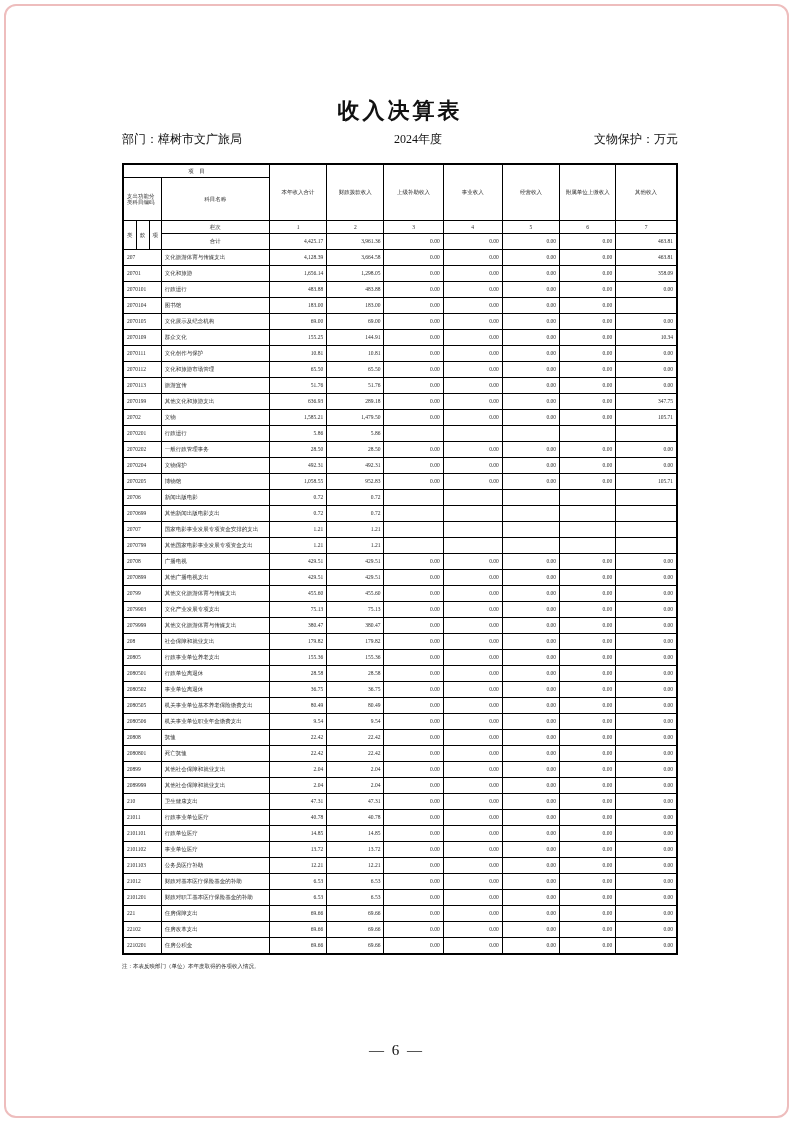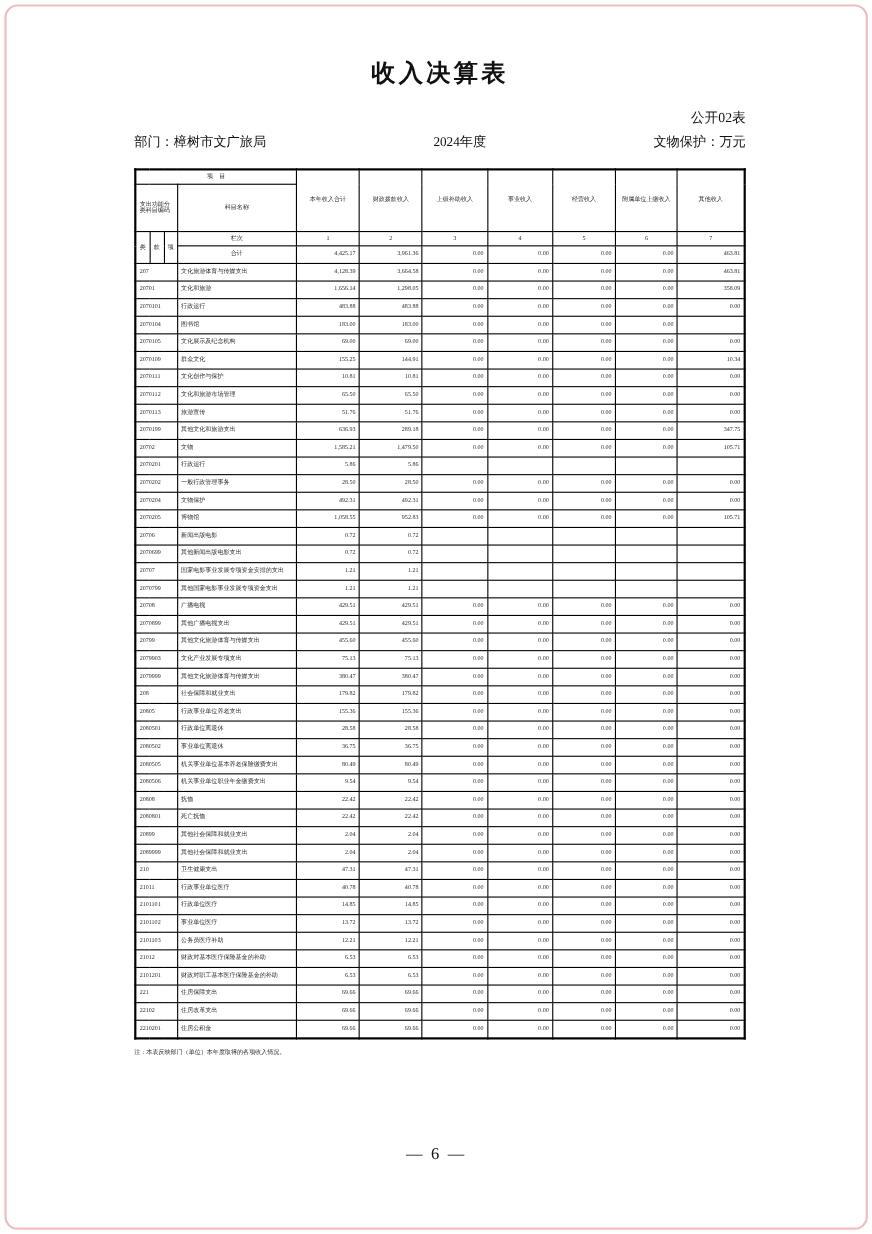--- a/index.html
+++ b/index.html
@@ -8,21 +8,21 @@
     font-family:"Liberation Serif", serif;color:#222;
   }
   .frame{
     position:absolute;inset:4px;border:2px solid #eebdbd;border-radius:12px;
     pointer-events:none;
   }
   .content{margin-left:122px;width:556px;}
   .doc-title{
     font-family:"Liberation Sans", sans-serif;
     font-size:22px;font-weight:bold;text-align:center;
-    letter-spacing:3px;margin:0;padding-top:52px;color:#111;
+    letter-spacing:3px;margin:0;padding-top:96px;color:#111;
   }
   .code-line{text-align:right;font-size:12.5px;margin-top:17px;color:#111;}
   .meta{
     display:flex;justify-content:space-between;align-items:baseline;
     font-size:12px;margin-top:5px;margin-bottom:15px;color:#111;
   }
   table.rev{
     width:556px;border-collapse:collapse;table-layout:fixed;
     border:2px solid #000;
   }
@@ -48,21 +48,20 @@
     font-size:15px;letter-spacing:2px;color:#111;
   }
 </style>
 </head>
 <body>
 
 <div class="frame"></div>
 
 <div class="content">
   <h1 class="doc-title">收入决算表</h1>
-  <div class="code-line">公开02表</div>
   <div class="meta">
     <span>部门：樟树市文广旅局</span>
     <span>2024年度</span>
     <span>文物保护：万元</span>
   </div>
 
   <table class="rev">
     <colgroup>
       <col style="width:13px">
         <col style="width:13px">

